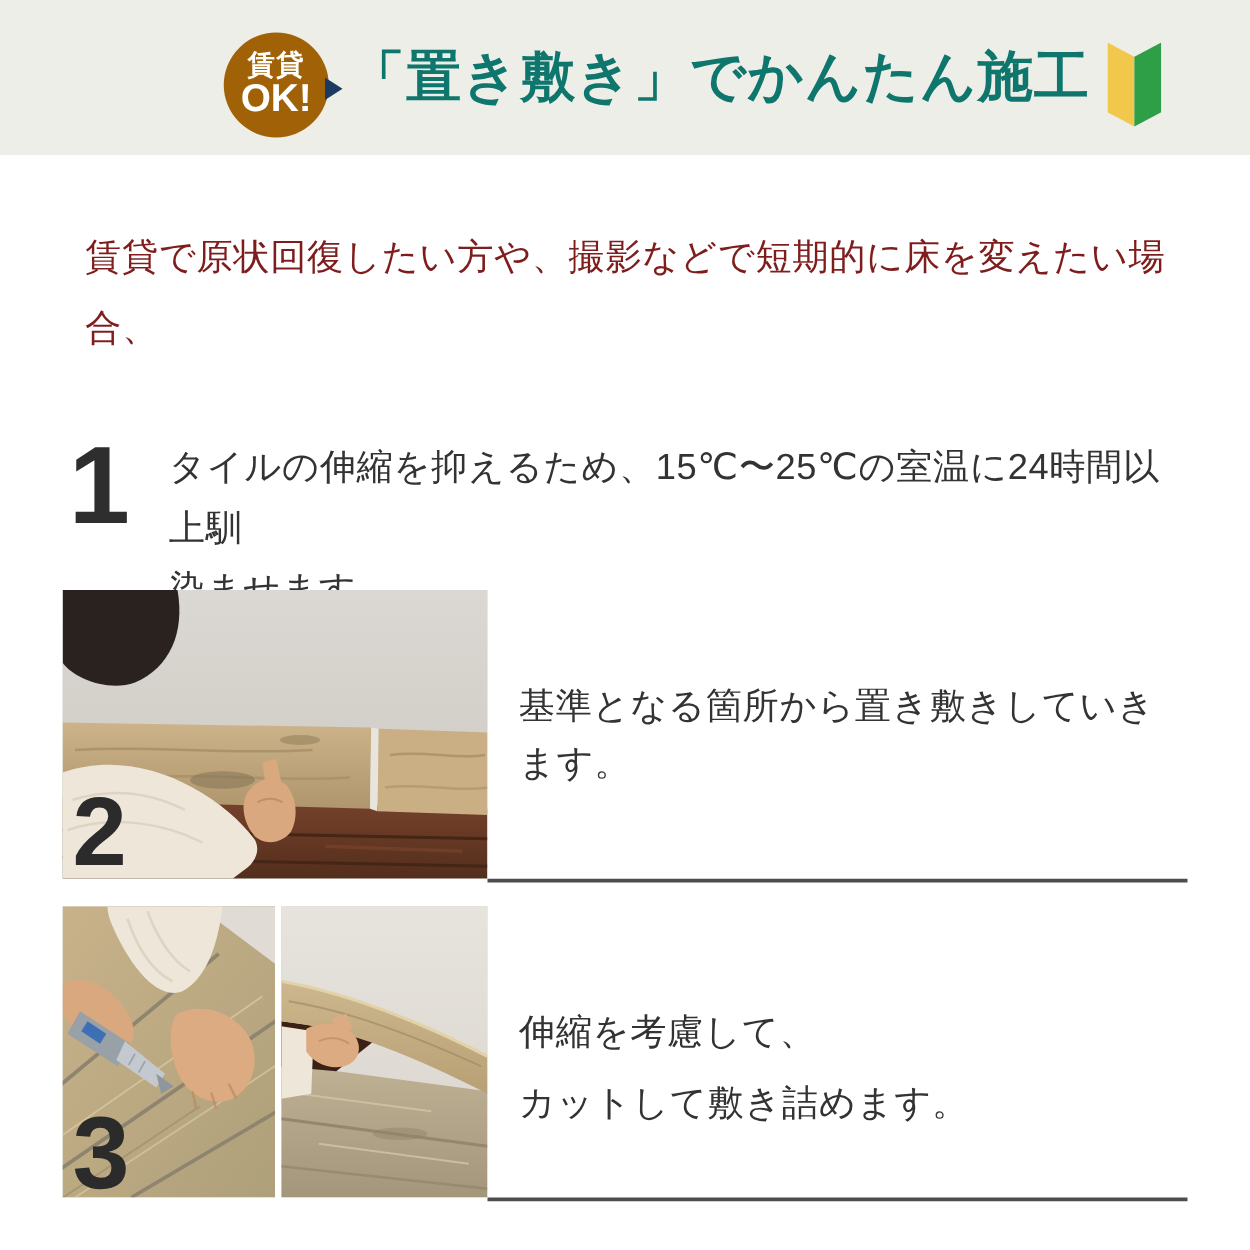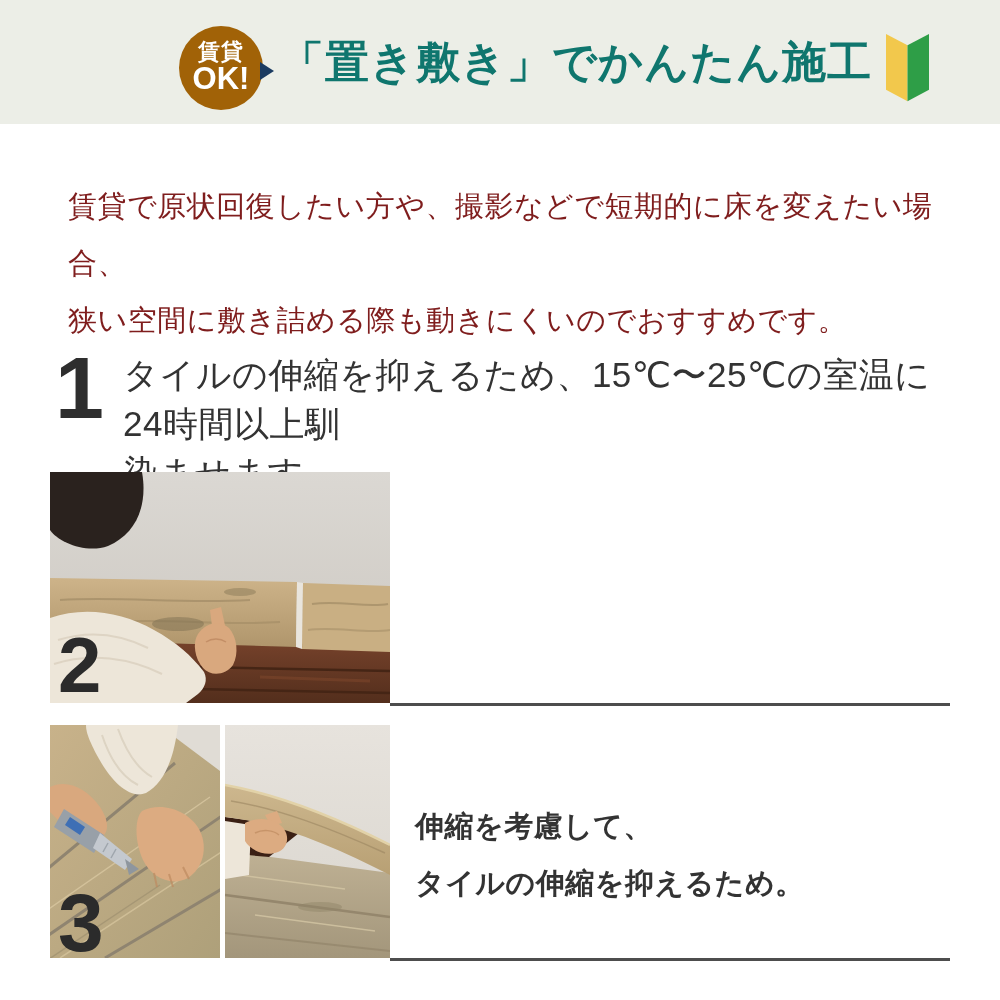--- a/index.html
+++ b/index.html
@@ -57,22 +57,22 @@
   
   .step1 {
     position: absolute; left: 55px; top: 338px; width: 900px;
     display: flex;
   }
   .step-num-1 {
     font-size: 88px; font-weight: 800; line-height: 100px;
     color: #2E2E2E; width: 56px; flex: none;
   }
   .step1-text {
-    margin-left: 12px; padding-top: 12px;
-    font-size: 35px; line-height: 49px; letter-spacing: 0.5px;
+    margin-left: 24px; padding-top: 12px;
+    font-size: 29px; line-height: 49px; letter-spacing: 0.5px;
   }
 
   
   .step-row { position: absolute; left: 50px; width: 900px; }
   .row2 { top: 472px; height: 234px; }
   .row3 { top: 725px; height: 236px; }
   .photo {
     position: absolute; top: 0; overflow: hidden; background: #d8d5d0;
   }
   .photo svg { display: block; }
@@ -87,21 +87,21 @@
     background: #4D4D4D;
   }
   .row2 .row-divider { top: 231px; }
   .row3 .row-divider { top: 233px; }
   .row-caption {
     position: absolute; left: 365px; right: 0; top: 0;
     display: flex; flex-direction: column; justify-content: center;
     font-size: 29px; letter-spacing: 0.5px; color: #333333;
   }
   .row2 .row-caption { height: 231px; line-height: 46px; }
-  .row3 .row-caption { height: 233px; line-height: 57px; padding-top: 26px; font-weight: bold; }
+  .row3 .row-caption { height: 233px; line-height: 57px; padding-top: 26px; }
 </style>
 </head>
 <body>
 
 <div class="page">
 
   <div class="header-band">
     <div class="badge">
       <span class="b1">賃貸</span>
       <span class="b2">OK!</span>
@@ -111,21 +111,20 @@
       <h1 class="page-title">「置き敷き」でかんたん施工</h1>
       <svg class="beginner-mark" width="43" height="78" viewBox="0 0 60 108" aria-hidden="true">
         <polygon points="0,12 30,28 30,106 0,90" fill="#F2C84C"></polygon>
         <polygon points="30,28 60,12 60,90 30,106" fill="#2E9E47"></polygon>
       </svg>
     </div>
   </div>
 
   <p class="intro">
     <span>賃貸で原状回復したい方や、撮影などで短期的に床を変えたい場合、</span><br>
-    <span>狭い空間に敷き詰める際も動きにくいのでおすすめです。</span>
   </p>
 
   <section class="step1">
     <div class="step-num-1">1</div>
     <div class="step1-text">
       <span>タイルの伸縮を抑えるため、15℃〜25℃の室温に24時間以上馴</span><br>
       <span>染ませます。</span>
     </div>
   </section>
 
@@ -166,20 +165,23 @@
         <path d="M0,146 C34,134 72,140 104,158 C126,170 142,184 154,200 C158,208 155,216 148,222 L136,231 L0,231 Z" fill="#EDE6D9"></path>
         <path d="M8,168 C40,158 70,162 98,176" stroke="#D9D0BE" stroke-width="2" opacity="0.8" fill="none"></path>
         <path d="M4,192 C40,180 80,186 112,202" stroke="#D9D0BE" stroke-width="2" opacity="0.8" fill="none"></path>
         <path d="M160,138 L171,135 L176,158 L163,162 Z" fill="#D9A87E"></path>
         <path d="M148,162 C156,150 170,148 179,156 C187,165 189,181 183,193 C176,203 161,205 153,196 C145,187 142,171 148,162 Z" fill="#D9A87E"></path>
         <path d="M156,170 C162,166 170,166 176,170" stroke="#B9835D" stroke-width="1.5" opacity="0.7" fill="none"></path>
       </svg>
       <div class="photo-num num2">2</div>
     </div>
     <div class="row-divider"></div>
+    <div class="row-caption">
+      <span>基準となる箇所から置き敷きしていきます。</span>
+    </div>
   </section>
 
   <section class="step-row row3">
     <div class="photo" style="left:0; width:170px; height:233px;">
       <svg width="170" height="233" viewBox="0 0 170 233">
         <defs>
           <linearGradient id="plankB" x1="0" y1="0" x2="1" y2="1">
             <stop offset="0" stop-color="#C8B28A"></stop>
               <stop offset="1" stop-color="#AEA07A"></stop>
           </linearGradient>
@@ -234,17 +236,17 @@
         <path d="M6,76 C55,84 105,103 160,128" stroke="#9B8560" stroke-width="1.5" opacity="0.6" fill="none"></path>
         <path d="M0,96 L26,100 L24,150 L0,154 Z" fill="#EDE6D9"></path>
         <path d="M40,90 L52,86 L57,98 L46,101 Z" fill="#DCAB81"></path>
         <path d="M20,98 C34,91 51,93 59,104 C65,113 62,123 53,127 C41,132 26,126 20,116 Z" fill="#DCAB81"></path>
         <path d="M30,108 C38,104 48,105 54,110" stroke="#BE8A60" stroke-width="1.5" opacity="0.7" fill="none"></path>
       </svg>
     </div>
     <div class="row-divider"></div>
     <div class="row-caption">
       <span>伸縮を考慮して、</span>
-      <span>タイルの伸縮を抑えるため。</span>
+      <span>カットして敷き詰めます。</span>
     </div>
   </section>
 
 </div>
 
 </body></html>

